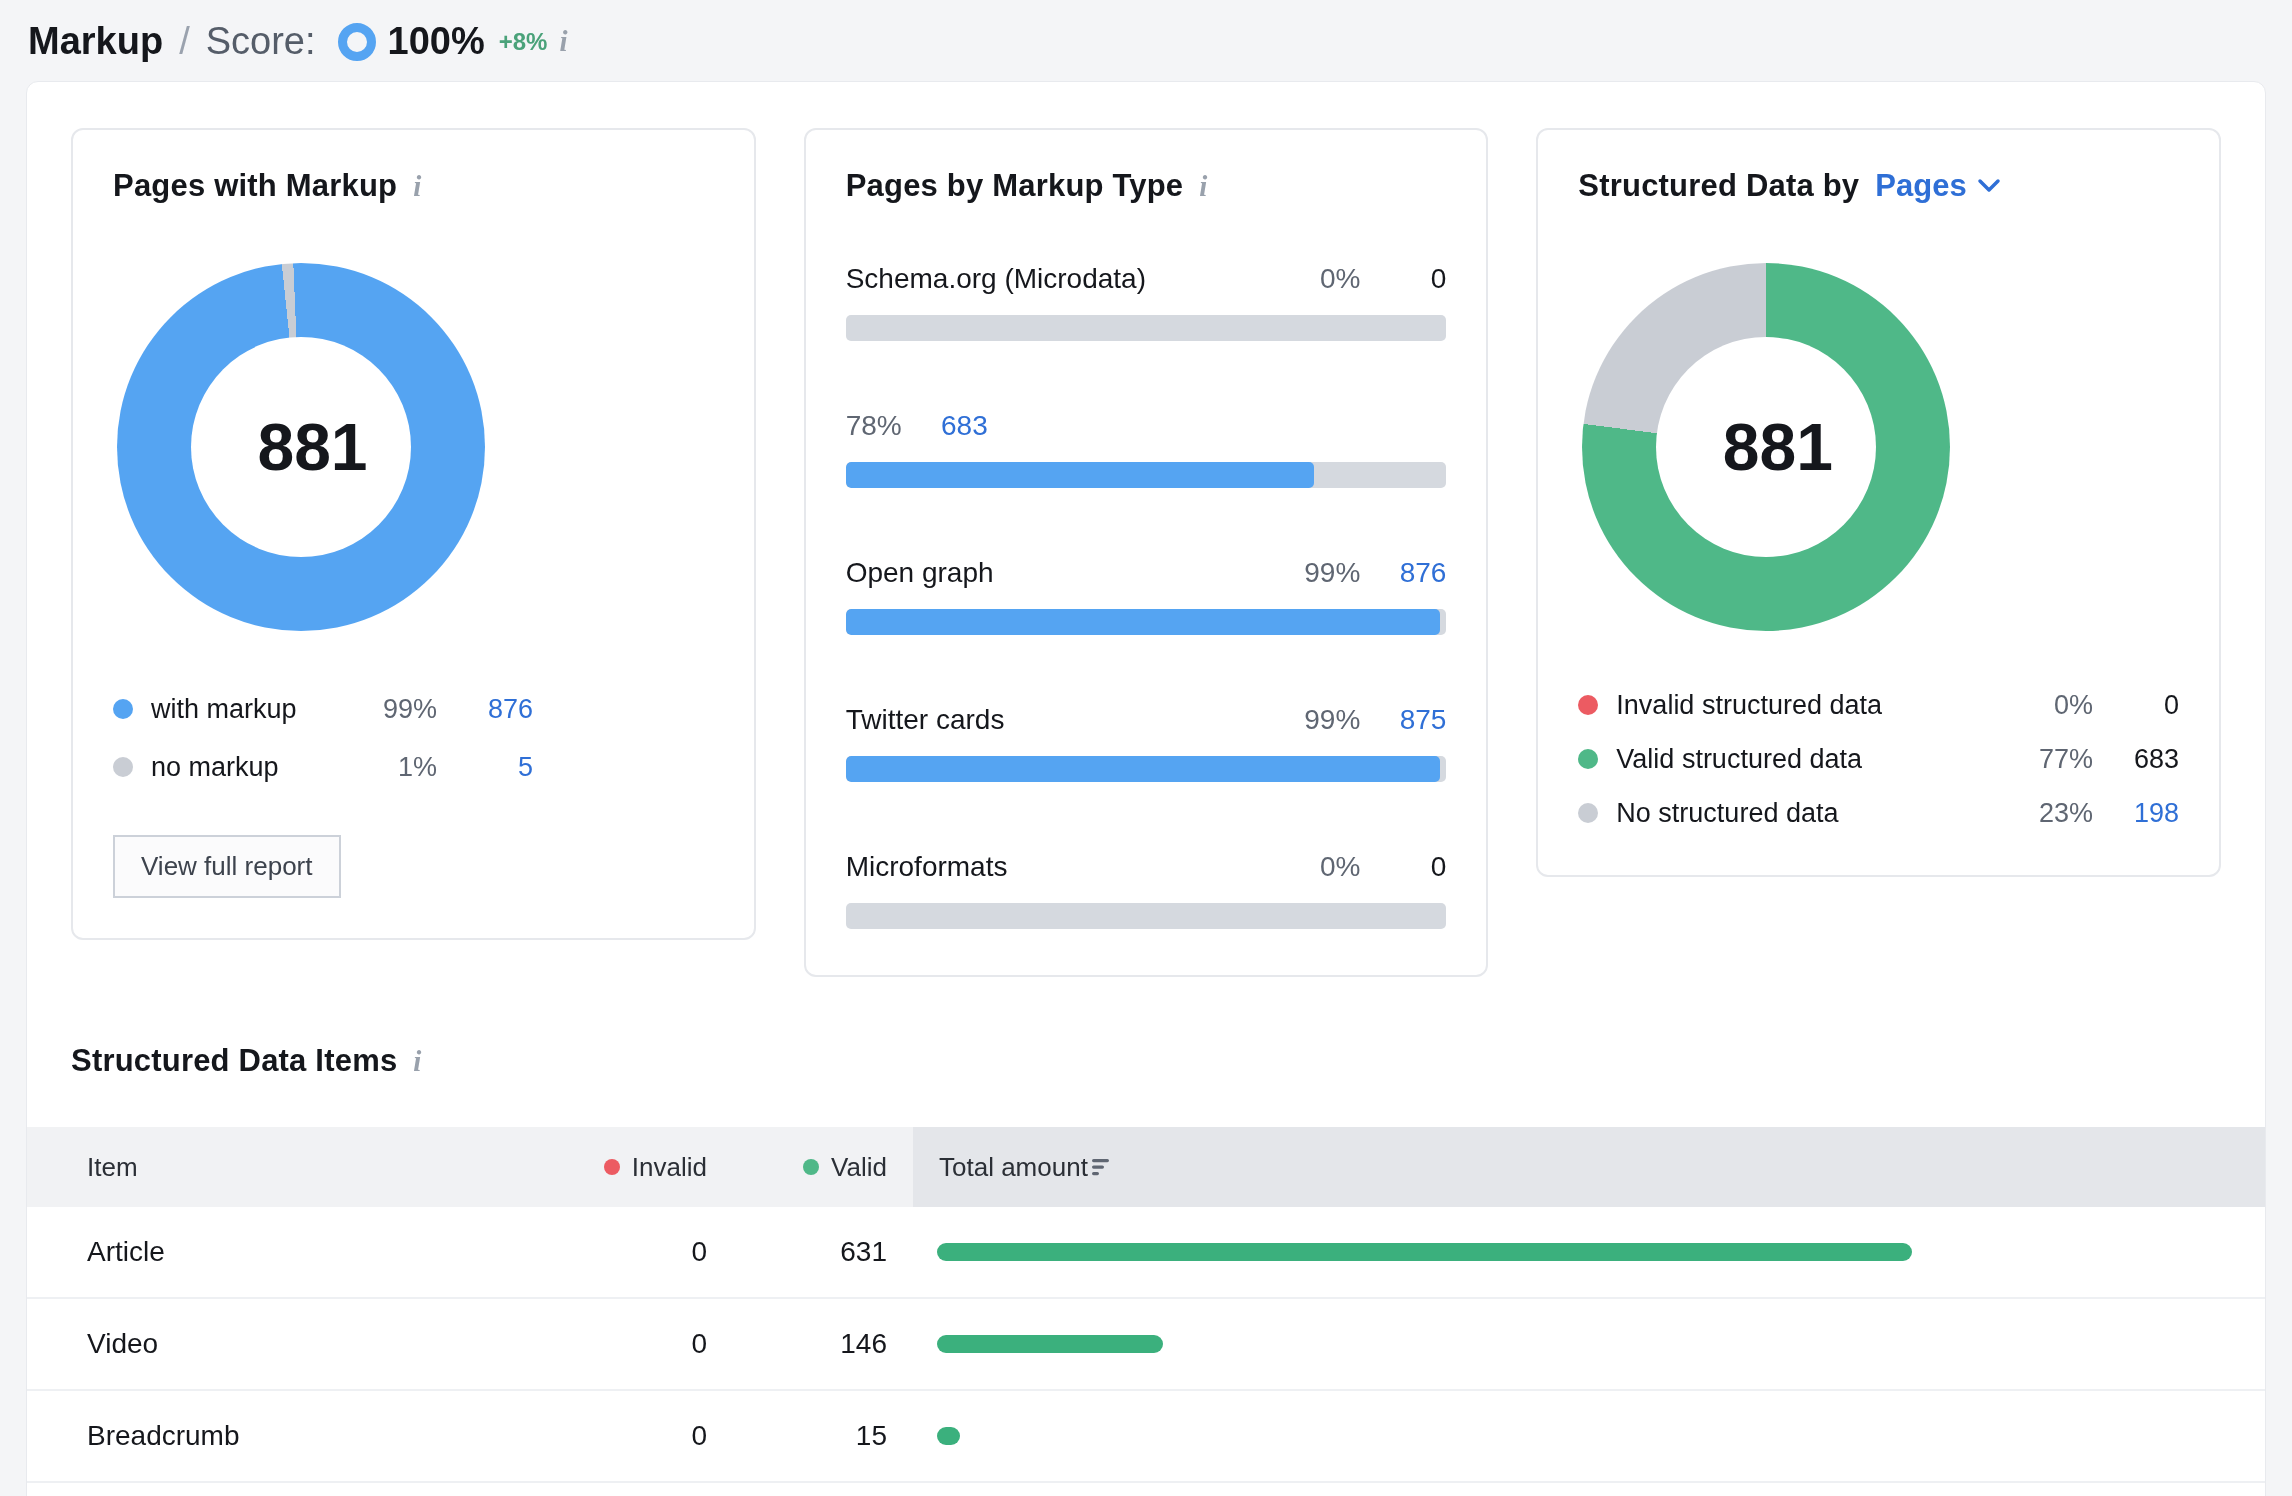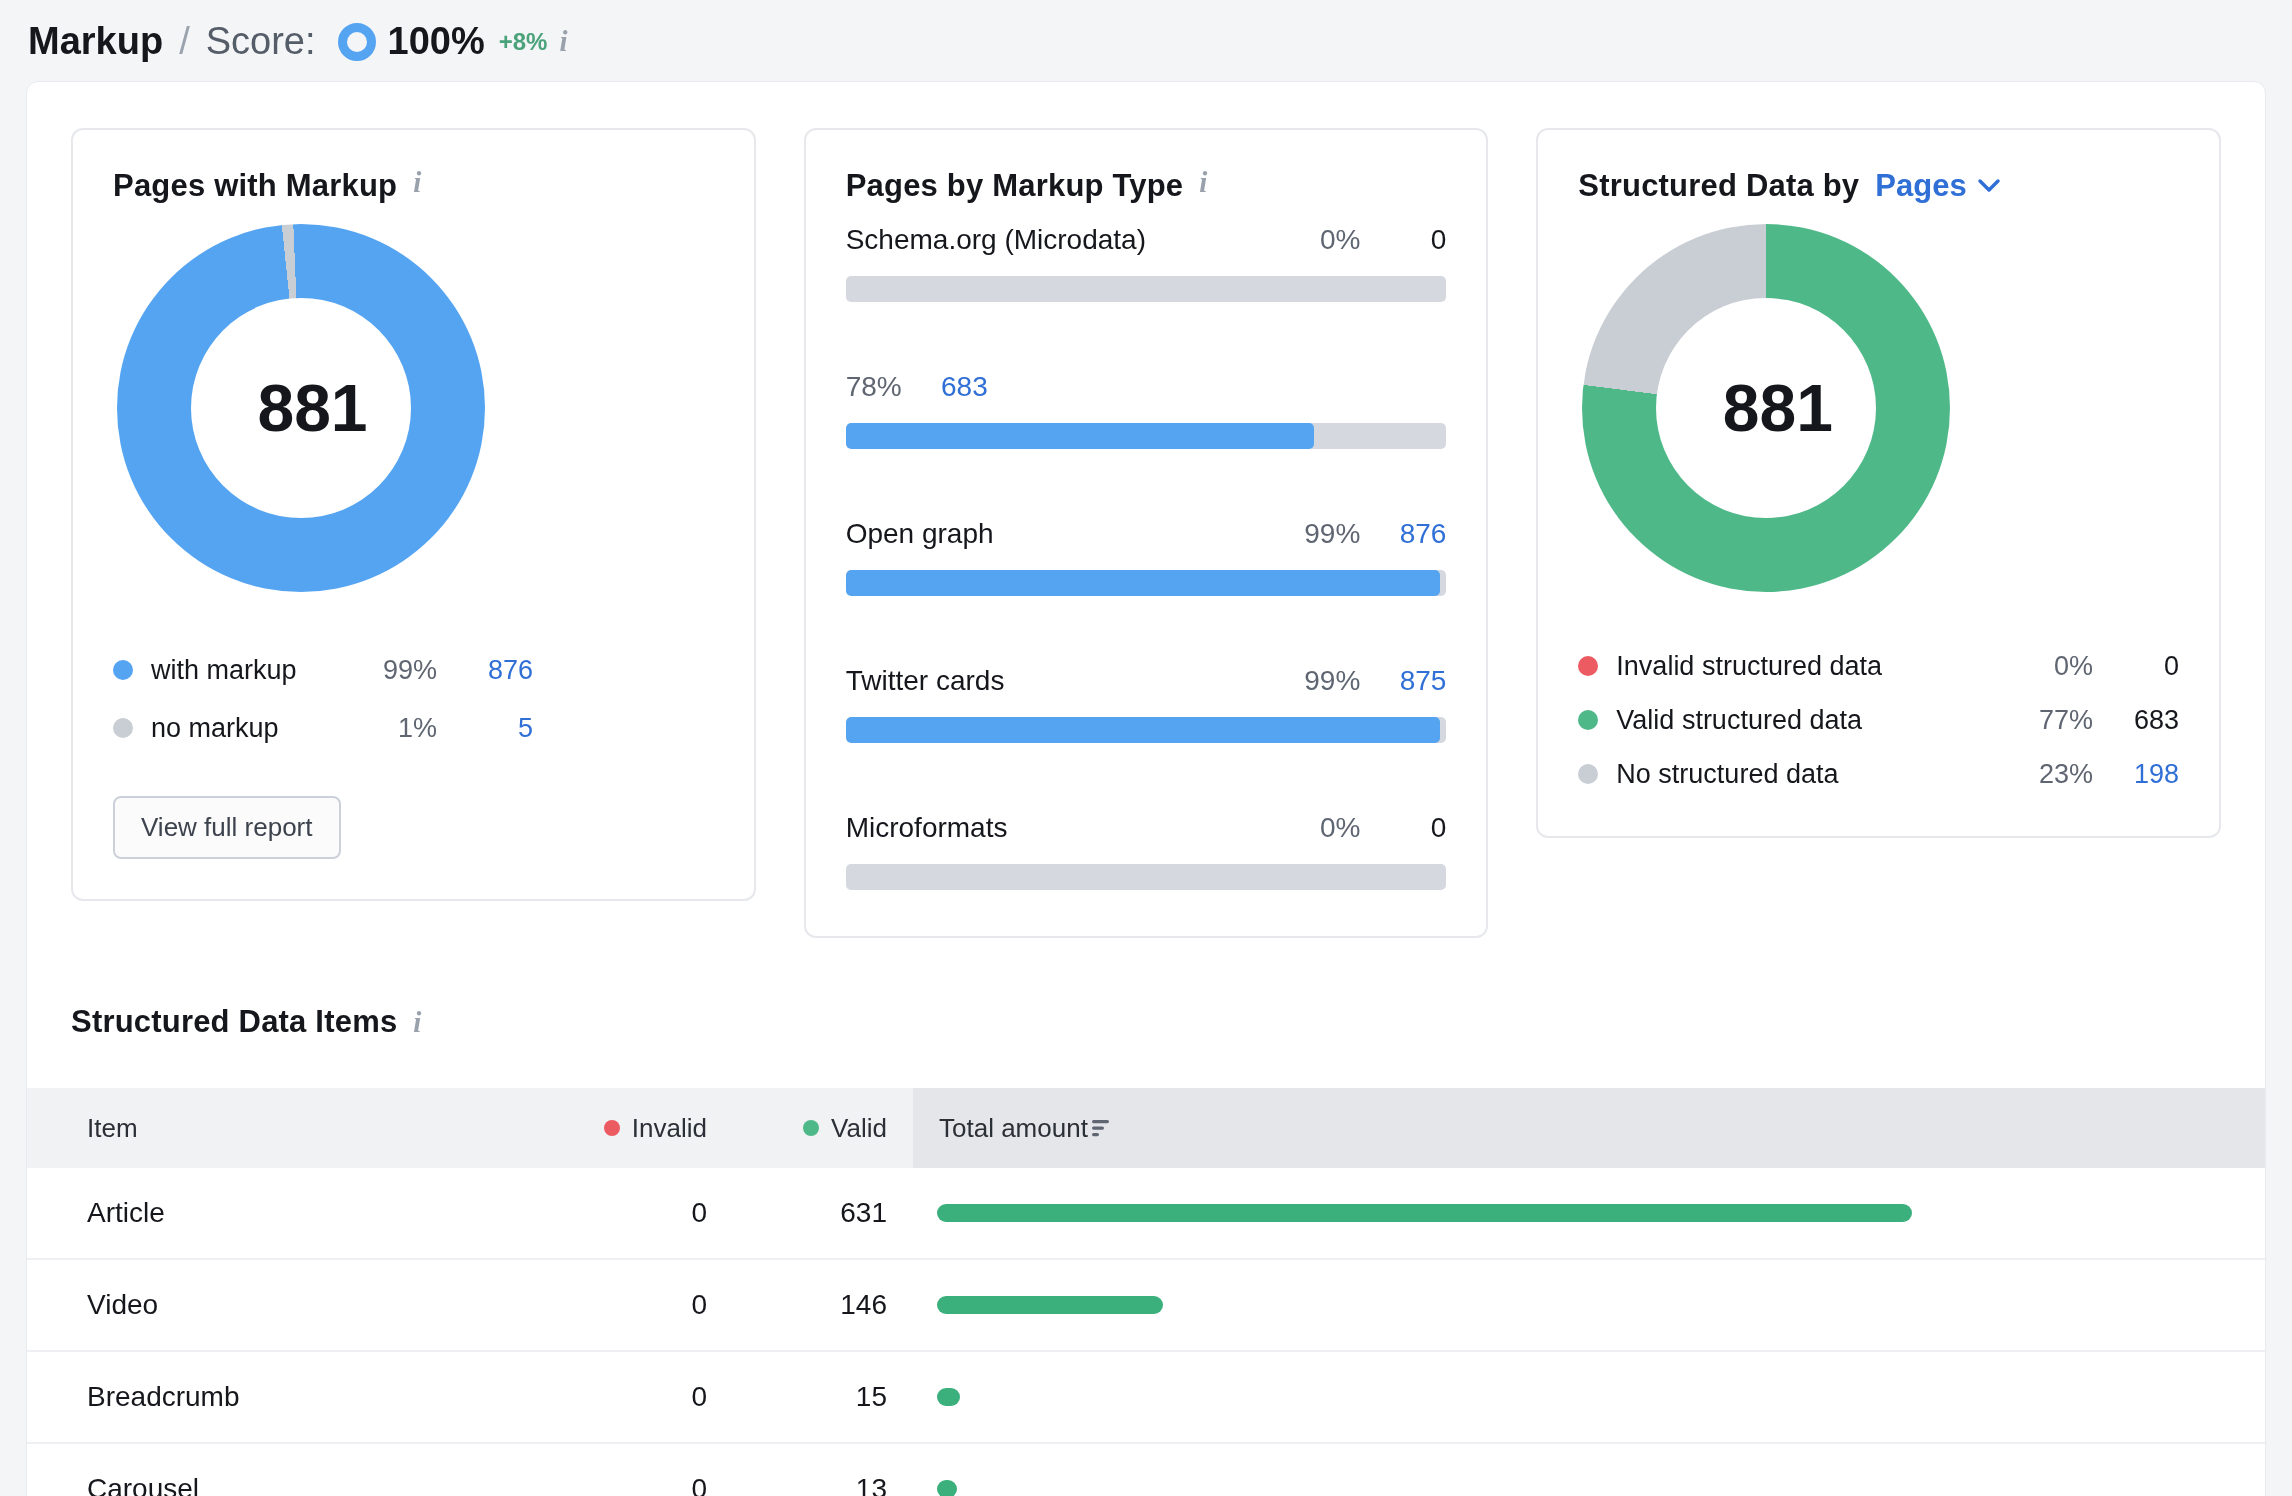--- a/index.html
+++ b/index.html
@@ -18,41 +18,41 @@
   .h-score-value { font-size:38px; font-weight:700; }
   .h-delta { font-size:24px; font-weight:600; color:#4aa27a; margin-left:2px; }
   .info-i {
     font-family:"Liberation Serif", serif; font-style:italic; font-weight:700;
     font-size:29px; color:#99a1ac; cursor:pointer; line-height:1;
   }
   
   .panel { margin:0 26px; background:#fff; border:1px solid #e8eaee; border-radius:12px; min-height:1460px; }
   .cards { display:flex; gap:48px; padding:46px 44px 0; align-items:flex-start; }
   .card { flex:1; border:2px solid #e6e8ec; border-radius:12px; padding:38px 40px 40px; background:#fff; }
-  .card-title-row { display:flex; gap:16px; margin-bottom:20px; }
+  .card-title-row { display:flex; align-items:center; gap:16px; margin-bottom:59px; }
   h2 { font-size:31px; font-weight:700; margin:0; letter-spacing:.2px; }
   .selector { display:inline-flex; align-items:center; gap:10px; color:#2f6fd6; font-size:31px; font-weight:700; cursor:pointer; }
   
   .donut { width:368px; height:368px; border-radius:50%; position:relative; margin:6px 0 0 4px; }
   .donut-hole { position:absolute; inset:74px; background:#fff; border-radius:50%;
                 display:flex; align-items:center; justify-content:center; }
   .donut-total { font-size:66px; font-weight:700;margin-left:23px; }
   
   .legend { margin-top:56px; width:420px; display:flex; flex-direction:column; gap:14px; }
   .legend-wide { width:100%; margin-top:52px; gap:10px; }
   .legend-row { display:flex; align-items:center; height:44px; font-size:27px; }
   .dot { width:20px; height:20px; border-radius:50%; display:inline-block; flex:none; }
   .legend-label { margin-left:18px; flex:1; }
   .legend-pct { color:#5f6672; width:92px; text-align:right; }
   .legend-val { width:96px; text-align:right; }
   .legend-wide .legend-val { width:86px; }
   .link { color:#2f6fd6; cursor:pointer; }
   .btn {
     margin-top:46px; font-family:inherit; font-size:26px; color:#3d434d;
-    background:#fbfbfc; border:2px solid #ccd1d9; border-radius:8px;
+    background:#fbfbfc; border:2px solid #ccd1d9; border-radius:0;
     padding:14px 26px; cursor:pointer;
   }
   
   .mtype-row { margin-bottom:69px; }
   .mtype-row:last-child { margin-bottom:6px; }
   .mtype-top { display:flex; align-items:baseline; font-size:28px; }
   .mtype-label { flex:1; }
   .mtype-pct { color:#5f6672; }
   .mtype-val { min-width:72px; margin-left:14px; text-align:right; }
   .bar-track { height:26px; background:#d5d9df; border-radius:5px; margin-top:20px; overflow:hidden; }

